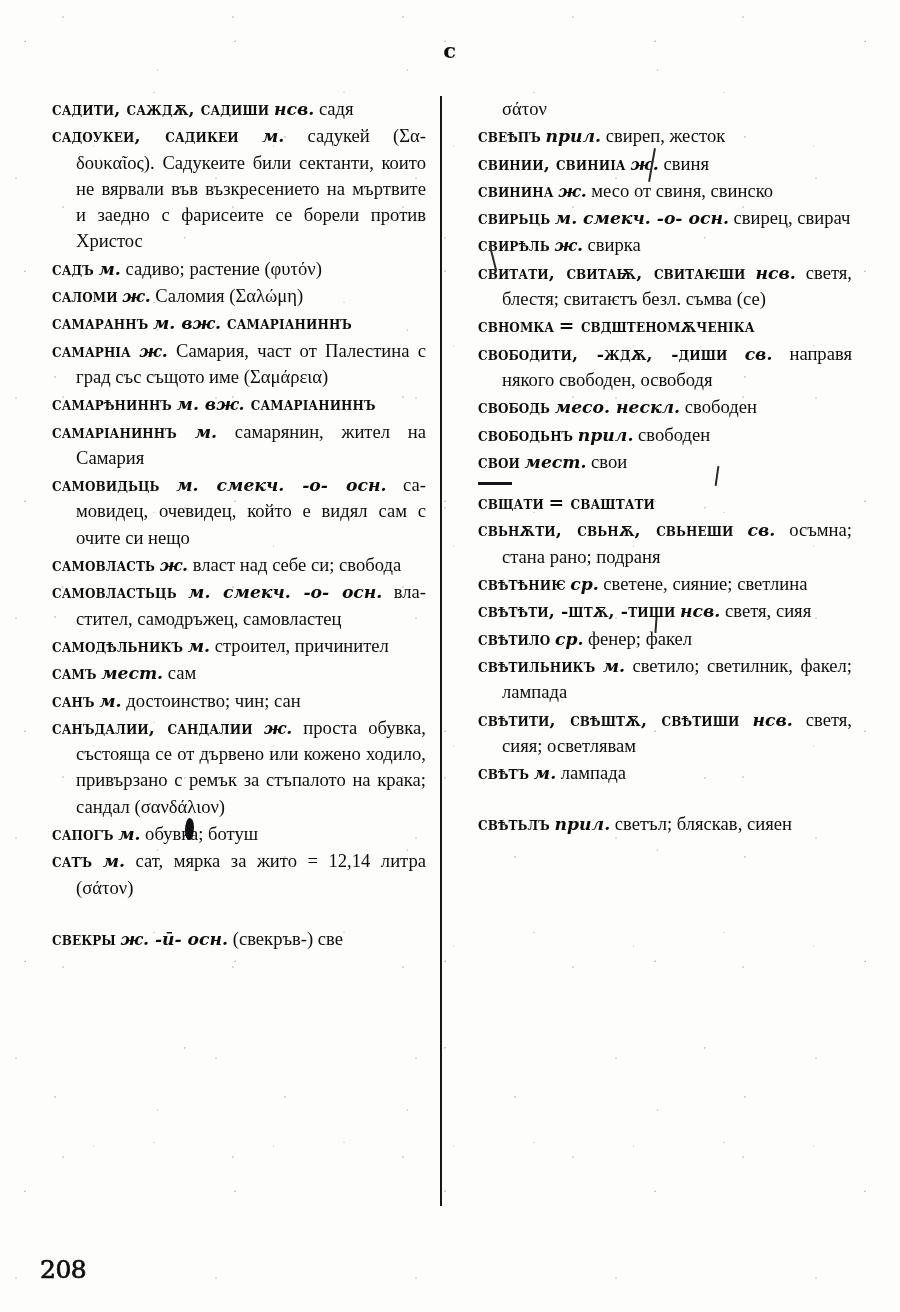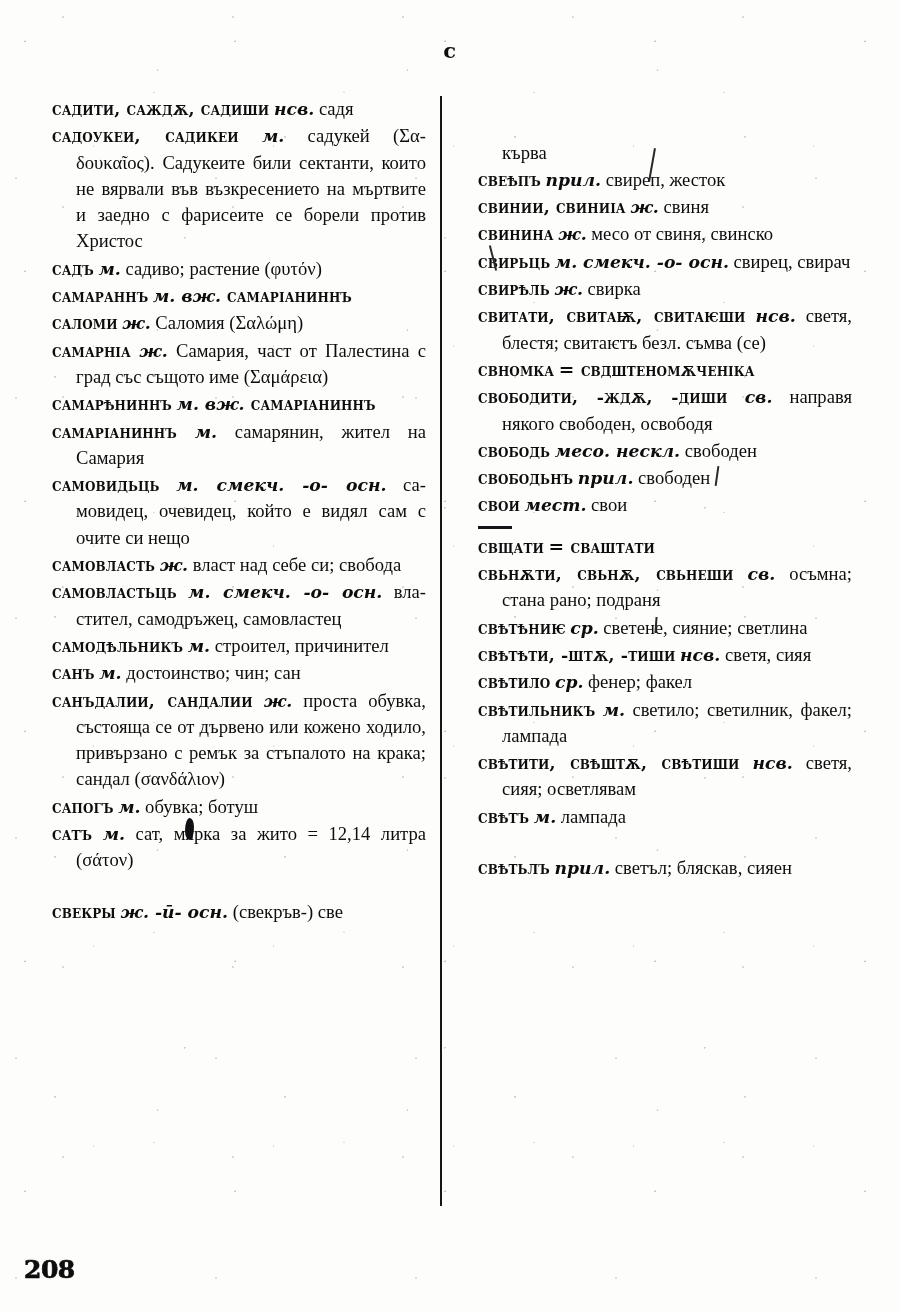--- a/index.html
+++ b/index.html
@@ -54,21 +54,20 @@
     letter-spacing: .5px;
   }
 
   .columns {
     position: absolute;
     top: 96px;
     left: 52px;
     width: 800px;
     display: flex;
     gap: 12px;
-    align-items: center;
   }
 
   .col {
     width: 378px;
   }
   .col-left  { padding-right: 14px; }
   .col-right { padding-left: 26px; }
 
   .rule {
     position: absolute;
@@ -112,24 +111,24 @@
 
   .subrule {
     width: 34px;
     height: 3px;
     background: #16161a;
     margin: 7px 0 5px 0;
   }
 
   .folio {
     position: absolute;
-    left: 24px;
+    left: 40px;
     bottom: 28px;
     font-family: "DejaVu Serif", serif;
-    font-weight: bold;
+    font-weight: normal;
     font-size: 25px;
     letter-spacing: -.5px;
     -webkit-text-stroke: .7px #0d0d0d;
   }
 
   
   .blot {
     position: absolute;
     background: #101014;
     border-radius: 52% 48% 45% 55% / 60% 40% 60% 40%;
@@ -150,39 +149,40 @@
 
   <div class="rule"></div>
 
   <div class="columns">
 
     <div class="col col-left">
 
     <p class="entry"><span class="hw">садити, саждѫ, садиши</span> <span class="gram">нсв.</span><span class="gl"> садя</span></p>
         <p class="entry"><span class="hw">садоукеи, садикеи</span> <span class="gram">м.</span><span class="gl"> садукей (Σα-δουκαῖος). Садукеите били сек­танти, които не вярвали във възкресението на мъртвите и заедно с фарисеите се боре­ли против Христос</span></p>
         <p class="entry"><span class="hw">садъ</span> <span class="gram">м.</span><span class="gl"> садиво; растение (φυτόν)</span></p>
+        <p class="entry"><span class="hw">Саломи</span> <span class="gram">ж.</span><span class="gl"> Саломия (Σαλώμη)</span></p>
         <p class="entry"><span class="hw">самараннъ</span> <span class="gram">м. вж.</span><span class="hw"> самарıаниннъ</span></p>
-        <p class="entry"><span class="hw">Саломи</span> <span class="gram">ж.</span><span class="gl"> Саломия (Σαλώμη)</span></p>
         <p class="entry"><span class="hw">Самарнıа</span> <span class="gram">ж.</span><span class="gl"> Самария, част от Па­лестина с град със същото име (Σαμάρεια)</span></p>
         <p class="entry"><span class="hw">самарѣниннъ</span> <span class="gram">м. вж.</span><span class="hw"> самарıаниннъ</span></p>
         <p class="entry"><span class="hw">самарıаниннъ</span> <span class="gram">м.</span><span class="gl"> самарянин, жител на Самария</span></p>
         <p class="entry"><span class="hw">самовидьць</span> <span class="gram">м. смекч. -о- осн.</span><span class="gl"> са­мовидец, очевидец, който е ви­дял сам с очите си нещо</span></p>
         <p class="entry"><span class="hw">самовласть</span> <span class="gram">ж.</span><span class="gl"> власт над себе си; свобода</span></p>
         <p class="entry"><span class="hw">самовластьць</span> <span class="gram">м. смекч. -о- осн.</span><span class="gl"> вла­стител, самодръжец, самовла­стец</span></p>
         <p class="entry"><span class="hw">самодѣльникъ</span> <span class="gram">м.</span><span class="gl"> строител, причи­нител</span></p>
+        <p class="entry"><span class="hw">самъ</span> <span class="gram">мест.</span><span class="gl"> сам</span></p>
         <p class="entry"><span class="hw">санъ</span> <span class="gram">м.</span><span class="gl"> достоинство; чин; сан</span></p>
         <p class="entry"><span class="hw">санъдалии, сандалии</span> <span class="gram">ж.</span><span class="gl"> проста обувка, състояща се от дър­вено или кожено ходило, при­вързано с ремък за стъпалото на крака; сандал (σανδάλιον)</span></p>
         <p class="entry"><span class="hw">сапогъ</span> <span class="gram">м.</span><span class="gl"> обувка; ботуш</span></p>
         <p class="entry"><span class="hw">сатъ</span> <span class="gram">м.</span><span class="gl"> сат, мярка за жито = 12,14 литра (σάτον)</span></p>
         <p class="entry"><span class="hw">свекры</span> <span class="gram">ж. -ū- осн.</span><span class="gl"> (свекръв-) све­</span></p>
       </div>
 
     <div class="col col-right">
 
-    <p class="entry" style="text-indent: 0px;"><span class="gl">кърва</span></p>
+    <p class="entry" style="text-indent: 0px;"><span class="gl">σάτον</span></p>
         <p class="entry"><span class="hw">свеѣпъ</span> <span class="gram">прил.</span><span class="gl"> свиреп, жесток</span></p>
         <p class="entry"><span class="hw">свинии, свиниıа</span> <span class="gram">ж.</span><span class="gl"> свиня</span></p>
         <p class="entry"><span class="hw">свинина</span> <span class="gram">ж.</span><span class="gl"> месо от свиня, свинско</span></p>
         <p class="entry"><span class="hw">свирьць</span> <span class="gram">м. смекч. -о- осн.</span><span class="gl"> свирец, свирач</span></p>
         <p class="entry"><span class="hw">свирѣль</span> <span class="gram">ж.</span><span class="gl"> свирка</span></p>
         <p class="entry"><span class="hw">свитати, свитаѭ, свитаѥши</span> <span class="gram">нсв.</span><span class="gl"> светя, блестя; свитаѥтъ безл. съмва (се)</span></p>
         <p class="entry"><span class="hw">свномка</span> <span class="eq"> = </span><span class="hw">свдштеномѫченіка</span></p>
         <p class="entry"><span class="hw">свободити, -ждѫ, -диши</span> <span class="gram">св.</span><span class="gl"> на­правя някого свободен, осво­бодя</span></p>
         <p class="entry"><span class="hw">свободь</span> <span class="gram">месо. нескл.</span><span class="gl"> свободен</span></p>
         <p class="entry"><span class="hw">свободьнъ</span> <span class="gram">прил.</span><span class="gl"> свободен</span></p>

